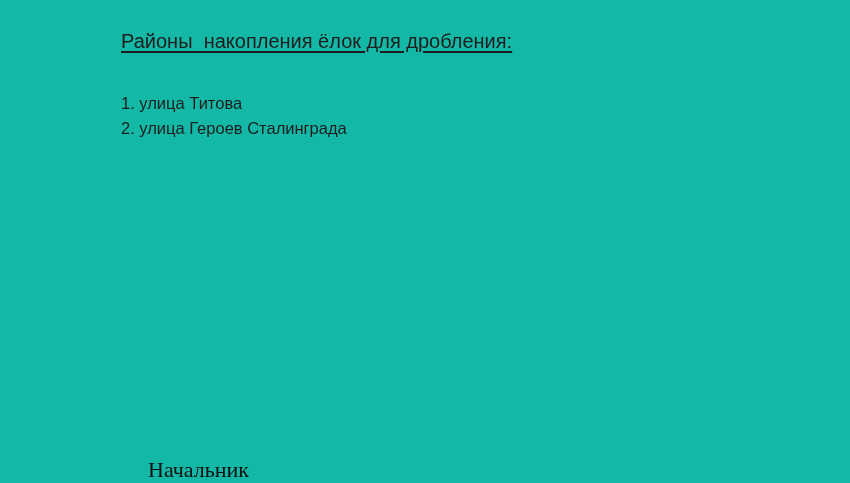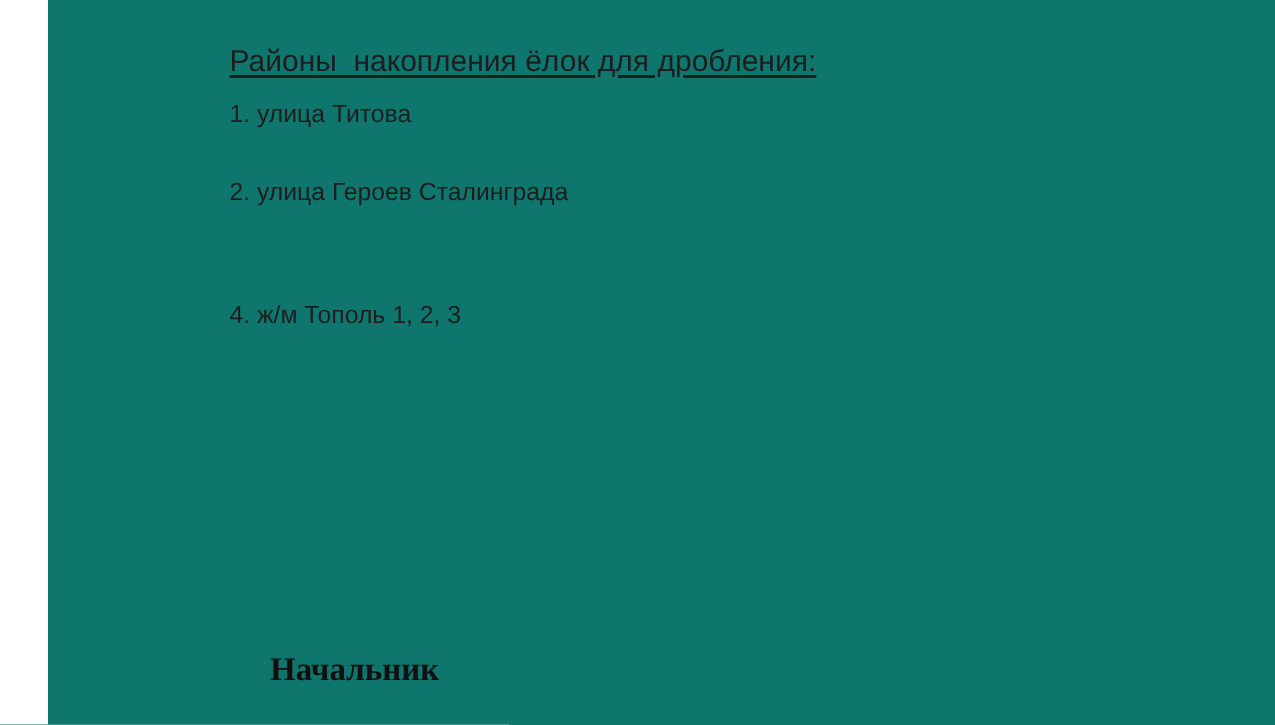--- a/index.html
+++ b/index.html
@@ -10,22 +10,21 @@
     width: 850px;
     height: 483px;
     background: #ffffff;
     overflow: hidden;
     position: relative;
     font-family: "Liberation Sans", sans-serif;
   }
   .page {
     position: absolute;
     inset: 0;
-    background: #0f766e;
-    margin-left: 32px;
+    background: #14b8a6;
   }
   .doc-title {
     position: absolute;
     left: 121px;
     top: 29px;
     margin: 0;
     font-family: "Liberation Sans", "DejaVu Sans", sans-serif;
     font-size: 20px;
     font-weight: 500;
     line-height: 24px;
@@ -39,48 +38,47 @@
     position: absolute;
     left: 121px;
     margin: 0;
     font-family: "Liberation Sans", "DejaVu Sans", sans-serif;
     font-size: 16.5px;
     font-weight: 400;
     line-height: 20px;
     color: #1d1d1d;
     white-space: pre-wrap;
   }
-  .list-item-1 { top: 66px; }
+  .list-item-1 { top: 93px; }
   .list-item-2 { top: 118px; text-align: center; }
   .list-item-3 { top: 159px; }
   .list-item-4 { top: 200px; }
   .sig-role, .sig-name {
     position: absolute;
-    top: 434px;
+    top: 458px;
     margin: 0;
     font-family: "Liberation Serif", "DejaVu Serif", serif;
     font-size: 22px;
-    font-weight: 700;
+    font-weight: 400;
     line-height: 24px;
     color: #101010;
     white-space: pre;
   }
   .sig-role { left: 148px; }
   .sig-name { left: 543px; }
 </style>
 </head>
 <body>
 
 <div class="page">
 
   <h1 class="doc-title">Районы  накопления ёлок для дробления:</h1>
 
   <p class="list-item list-item-1">1. улица Титова</p>
 
   <p class="list-item list-item-2">2. улица Героев Сталинграда</p>
 
 
-  <p class="list-item list-item-4">4. ж/м Тополь 1, 2, 3</p>
 
   <div class="sig-role">Начальник</div>
 
 
 </div>
 
 </body></html>

